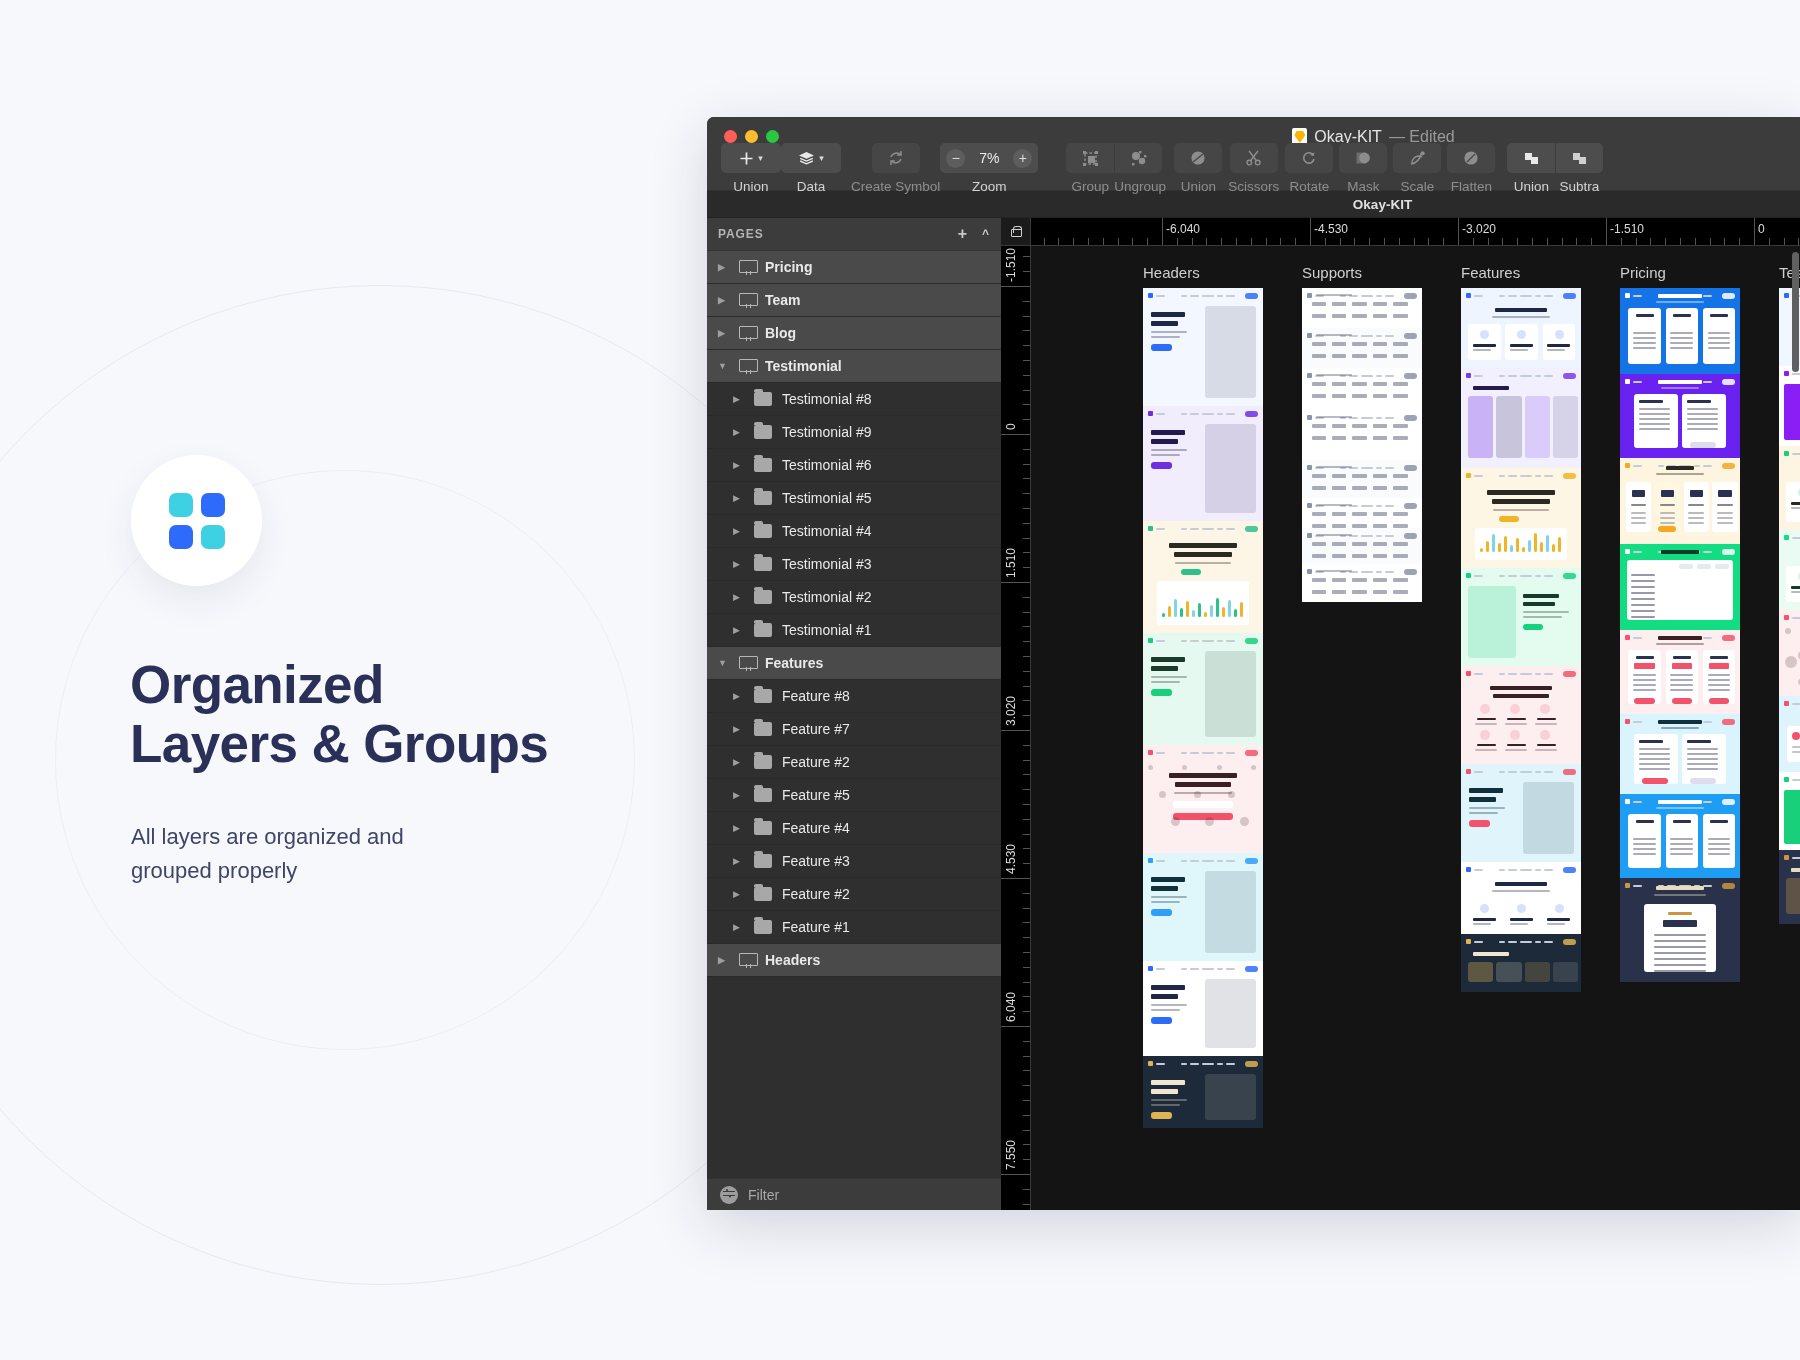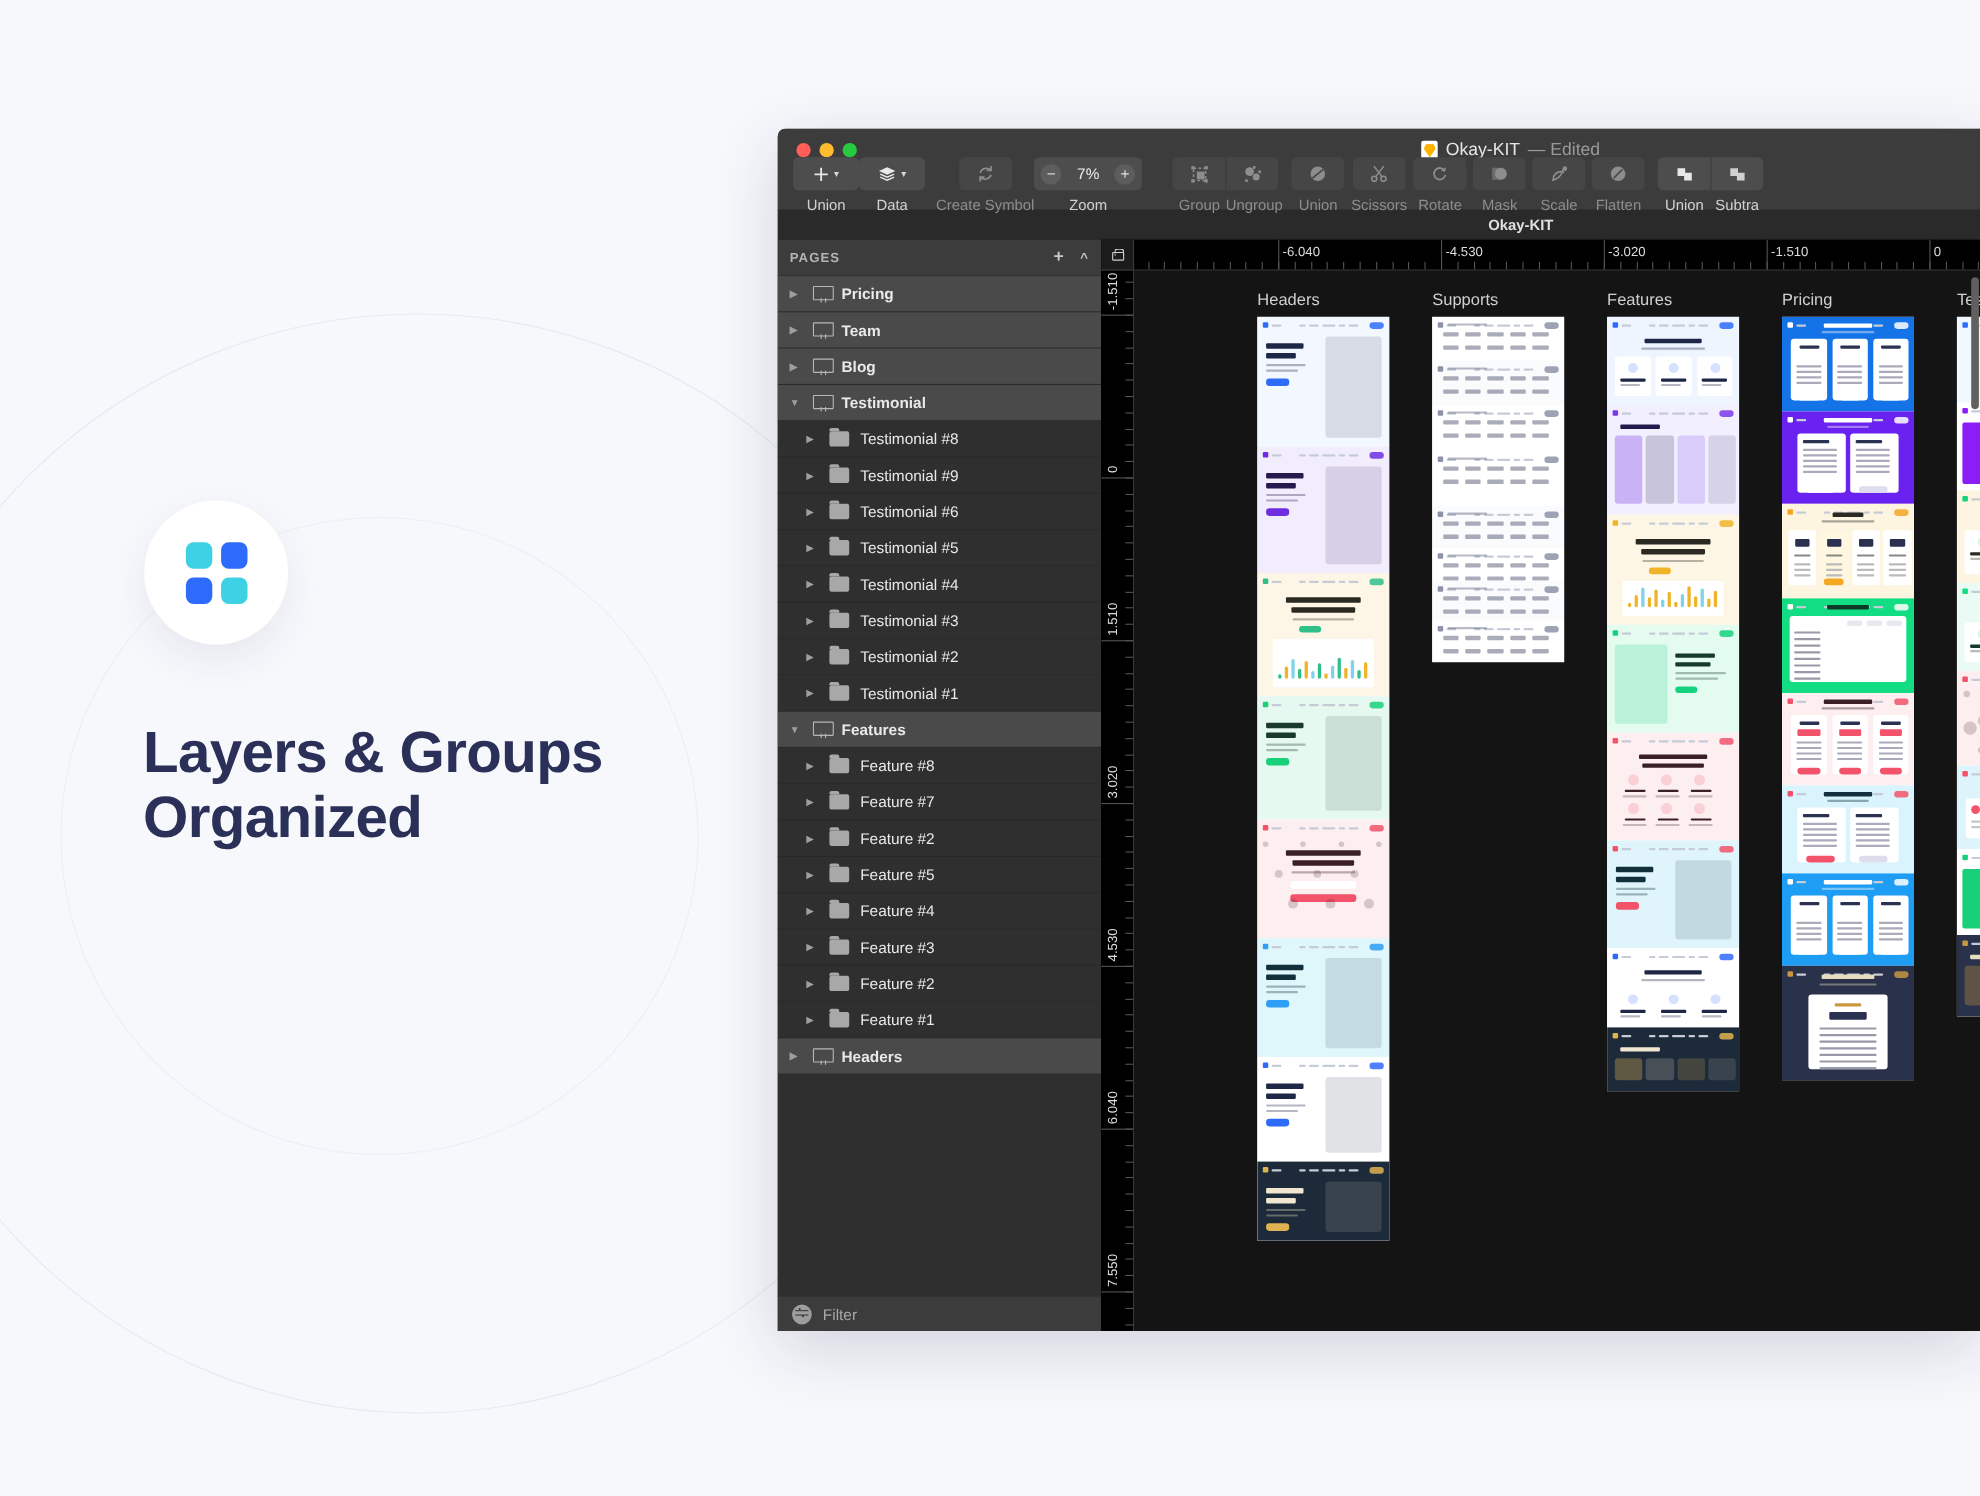--- a/index.html
+++ b/index.html
@@ -268,24 +268,28 @@
   <div class="logo-badge">
     <div class="logo-grid">
       <i id="lg0" style="background: rgb(62, 208, 227);"></i>
         <i id="lg1" style="background: rgb(47, 107, 250);"></i>
         <i id="lg2" style="background: rgb(47, 107, 250);"></i>
         <i id="lg3" style="background: rgb(62, 208, 227);"></i>
     </div>
   </div>
 
   <div class="promo-title">
+    <div>Organized</div>
     <div>Layers &amp; Groups</div>
-    <div>Organized</div>
   </div>
 
+  <div class="promo-sub">
+    <div>All layers are organized and</div>
+    <div>grouped properly</div>
+  </div>
 </div>
 
 <div id="app">
 
   <div class="titlebar">
     <div class="traffic">
       <span style="background:#ff5f57"></span>
       <span style="background:#febc2e"></span>
       <span style="background:#28c840"></span>
     </div>

